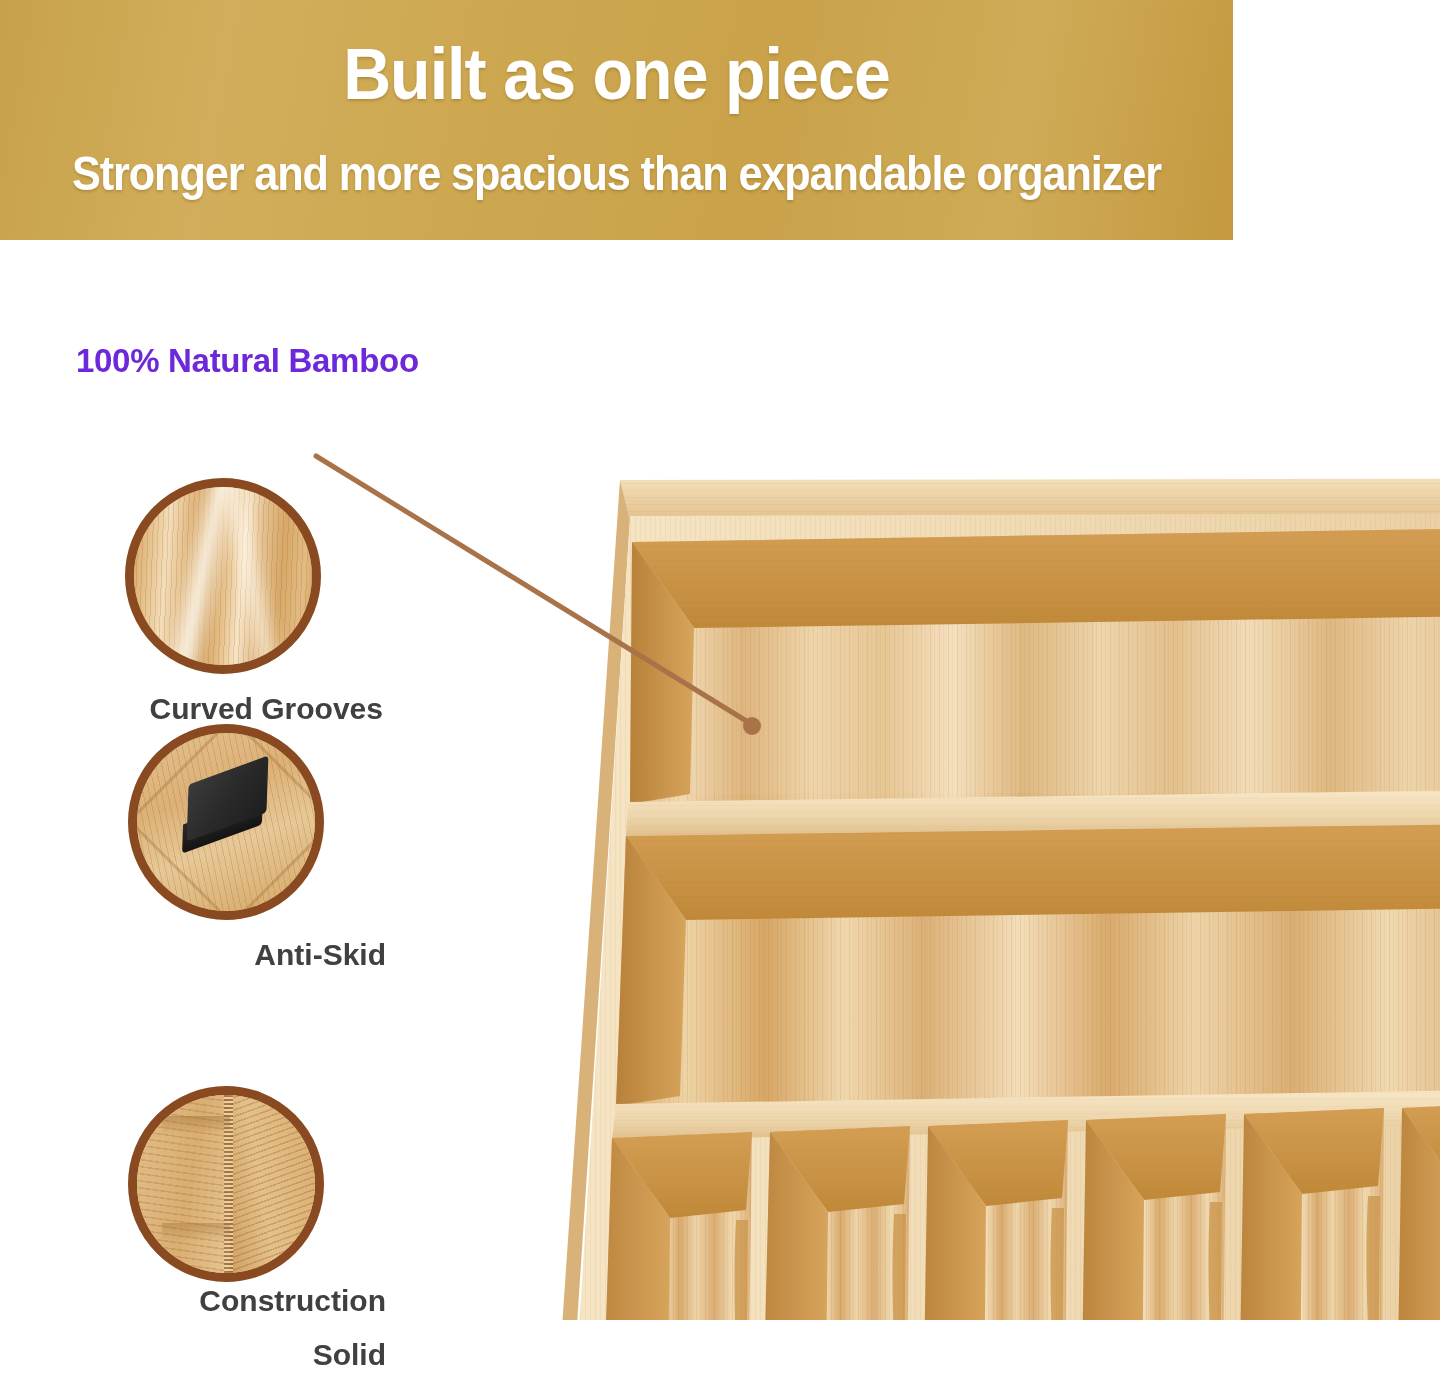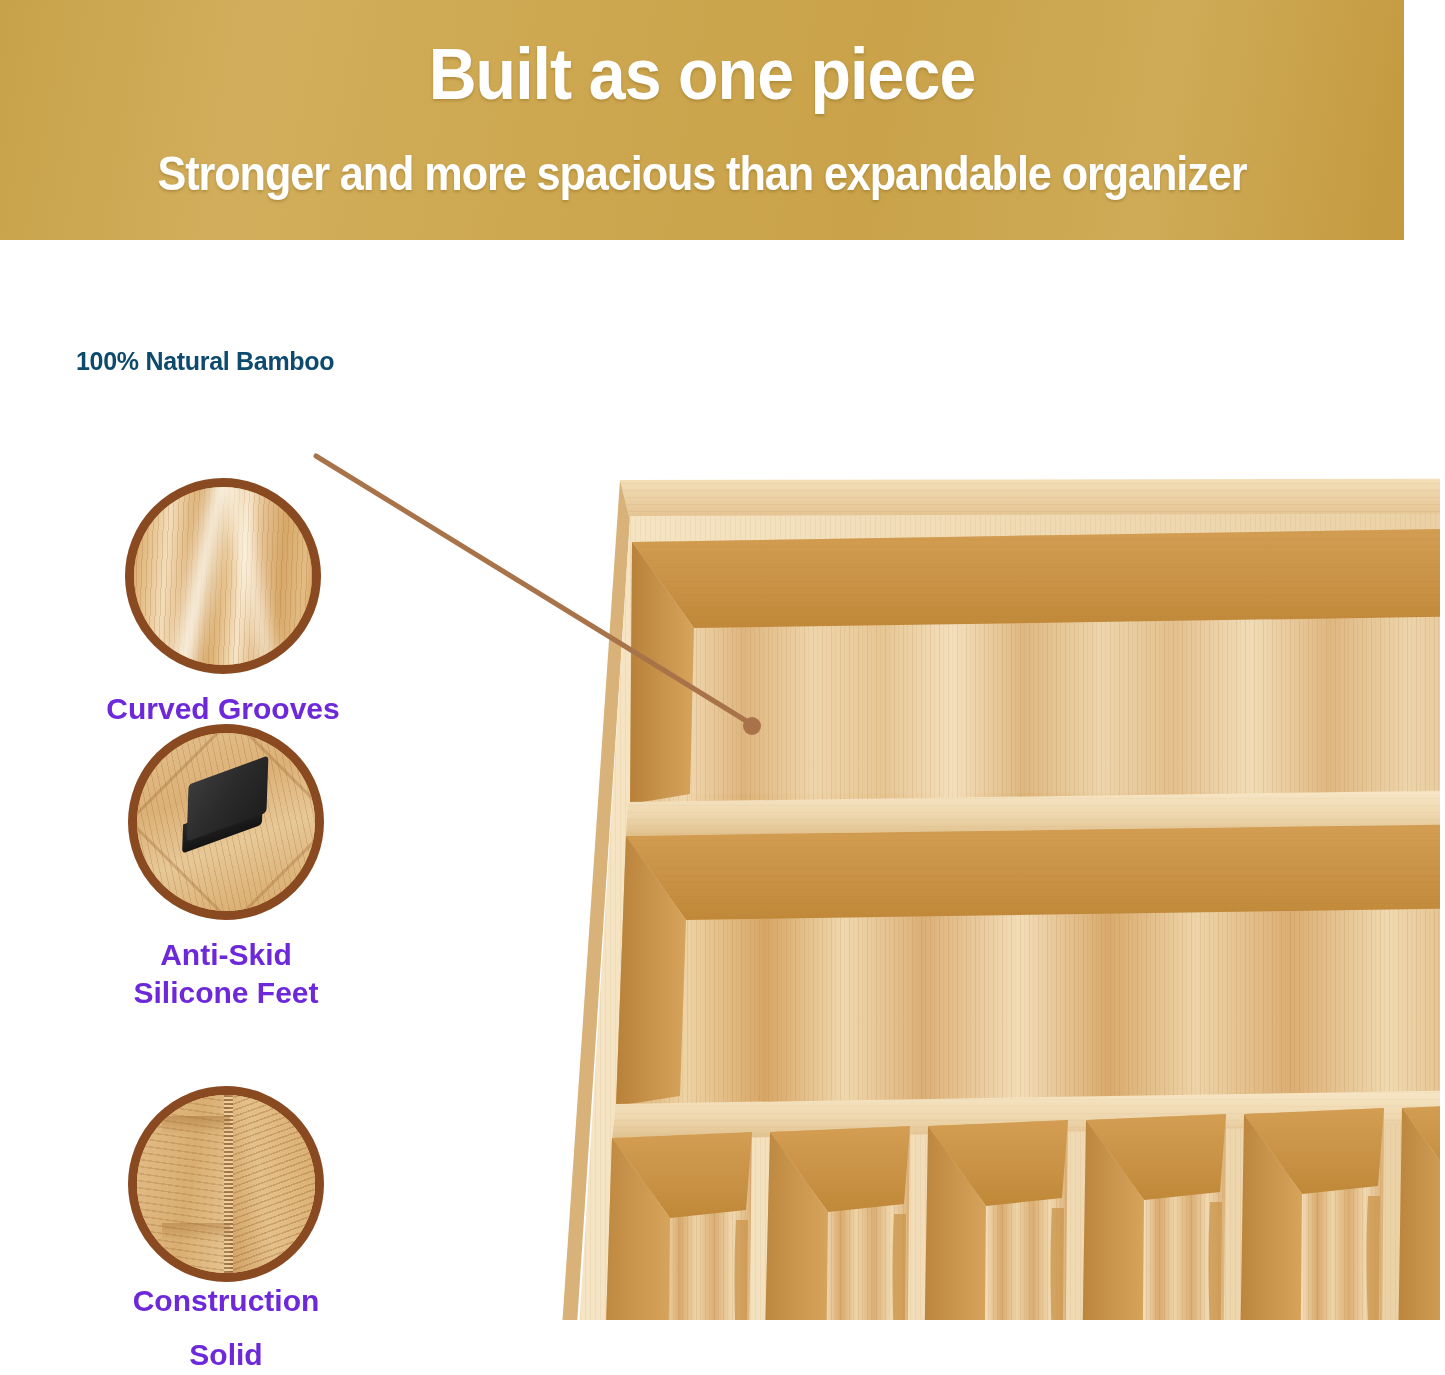--- a/index.html
+++ b/index.html
@@ -6,21 +6,21 @@
   body{
     width:1445px;height:1375px;
     background:#ffffff;
     font-family:"Liberation Sans","DejaVu Sans",sans-serif;
     overflow:hidden;
     position:relative;
   }
 
   
   #banner{
-    position:absolute;left:0;top:0;width:1404px;height:240px;
+    position:absolute;left:0;top:0;width:1233px;height:240px;
     background:linear-gradient(100deg,#c8a24a 0%,#d2ae5c 18%,#cda74f 42%,#c9a24a 62%,#cfab57 82%,#c4993f 100%);
     overflow:hidden;
   }
   #banner-title{
     position:absolute;left:0;right:0;top:36px;
     text-align:center;
     color:#ffffff;
     font-size:72px;line-height:76px;
     font-weight:bold;
     letter-spacing:-1px;
@@ -36,37 +36,37 @@
     font-weight:bold;
     letter-spacing:-1.2px;
     transform:scaleX(.9);
     text-shadow:0 2px 3px rgba(120,90,20,.35);
     white-space:nowrap;
   }
 
   
   #headline{
     position:absolute;left:76px;top:340px;width:560px;
-    color:#0c4a6e;
-    font-size:25px;line-height:42px;font-weight:bold;
+    color:#6d28d9;
+    font-size:33px;line-height:42px;font-weight:bold;
     letter-spacing:-.3px;
   }
 
   .badge{position:absolute;}
   .badge .disc{
     position:relative;width:196px;height:196px;border-radius:50%;
     border:9px solid #8a4a21;
     box-sizing:border-box;
     overflow:hidden;
     background:#d9ab6c;
   }
   .badge .disc .inner{position:absolute;inset:0;}
   .badge-label{
-    width:320px;text-align:center;
-    color:#6d28d9;
+    width:320px;text-align:right;
+    color:#404040;
     font-size:30px;line-height:38px;font-weight:bold;
     margin-top:16px;
     margin-left:-62px;
   }
 
   
   .grain-curved{
     background:
       radial-gradient(120% 85% at 40% 50%, rgba(255,255,255,.0) 40%, rgba(255,255,255,.0) 100%),
       repeating-linear-gradient(92deg,
@@ -184,21 +184,20 @@
 
 <div class="badge" style="left:128px;top:724px;">
   <div class="disc">
     <div class="inner grain-foot">
       <div class="foot-groove"></div>
       <div class="foot-side"></div>
       <div class="foot-top"></div>
     </div>
   </div>
   <div class="badge-label">Anti-Skid</div>
-  <div class="badge-label" style="margin-top:0;">Silicone Feet</div>
 </div>
 
 <div class="badge" style="left:128px;top:1086px;">
   <div class="disc">
     <div class="inner grain-corner">
       <div class="corner-left"></div>
       <div class="corner-right"></div>
       <div class="corner-edge"></div>
       <div class="corner-notch"></div>
       <div class="corner-notch2"></div>

